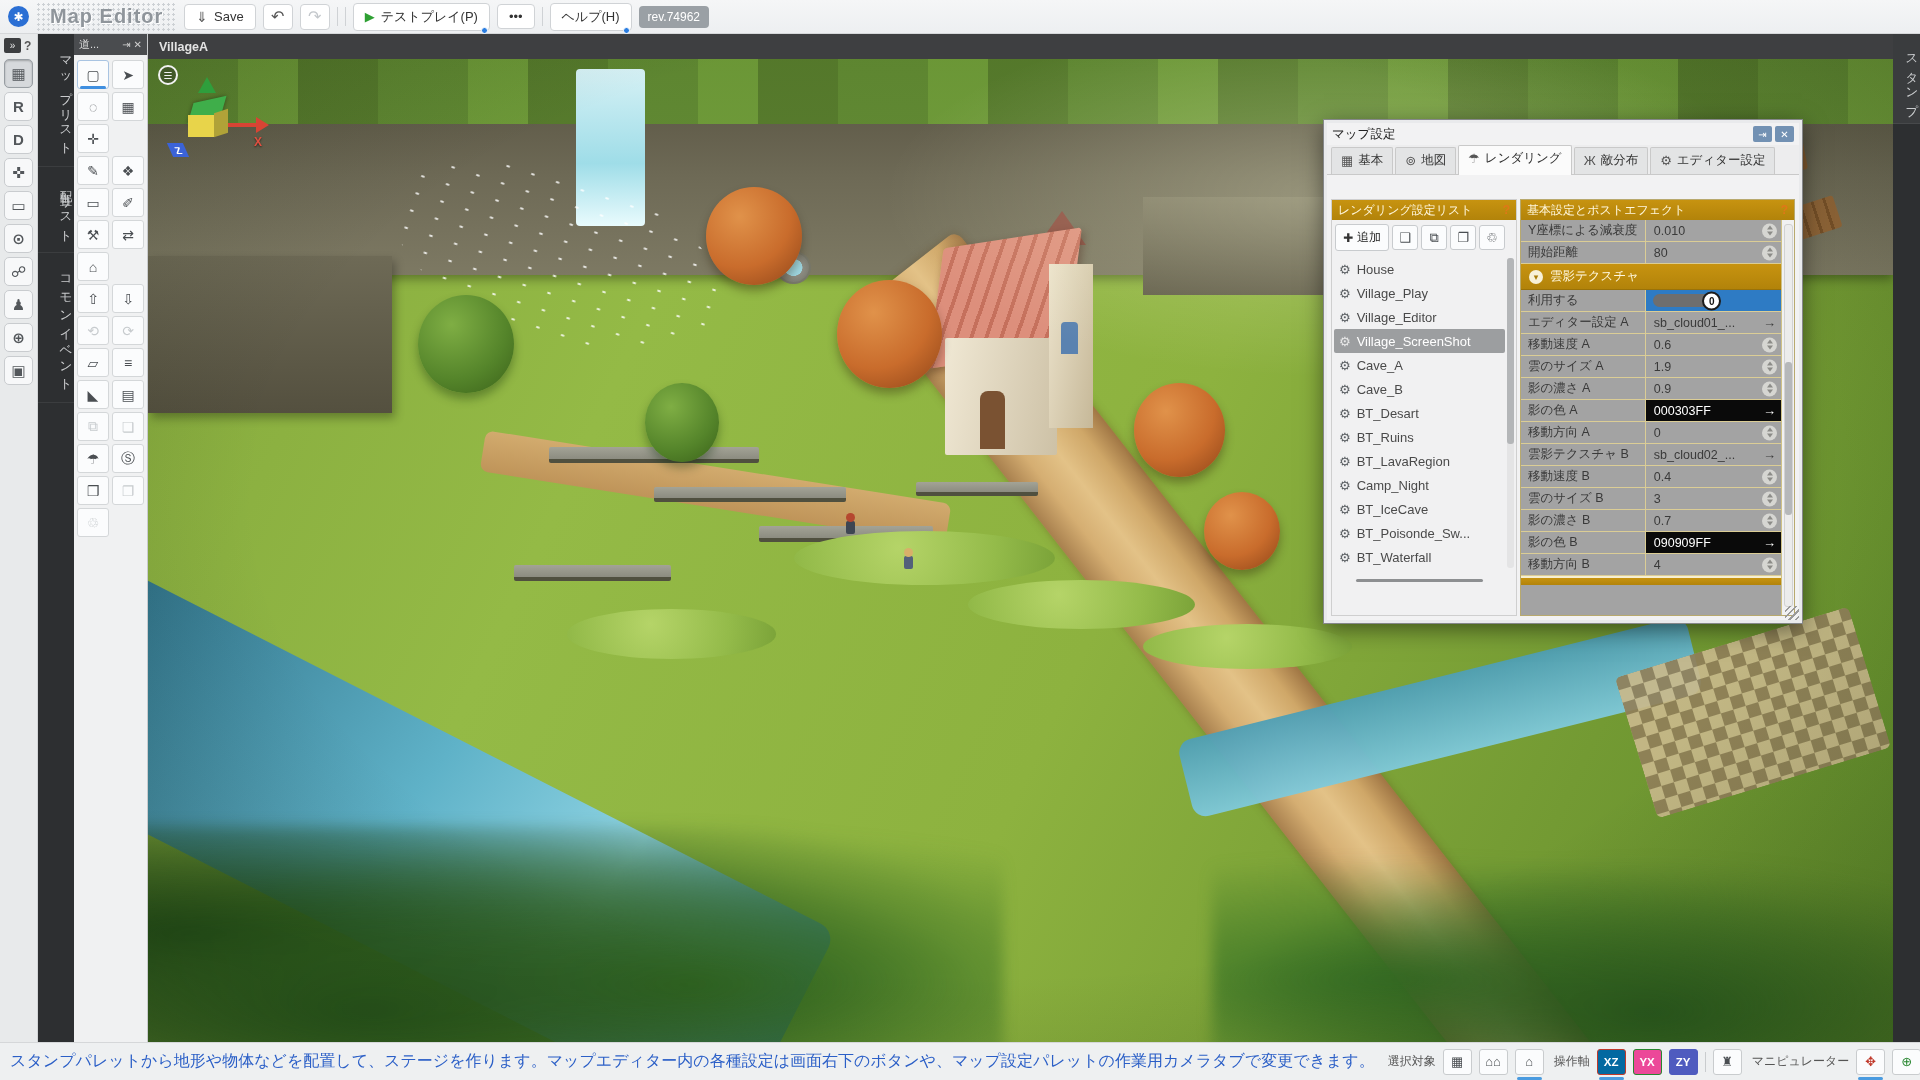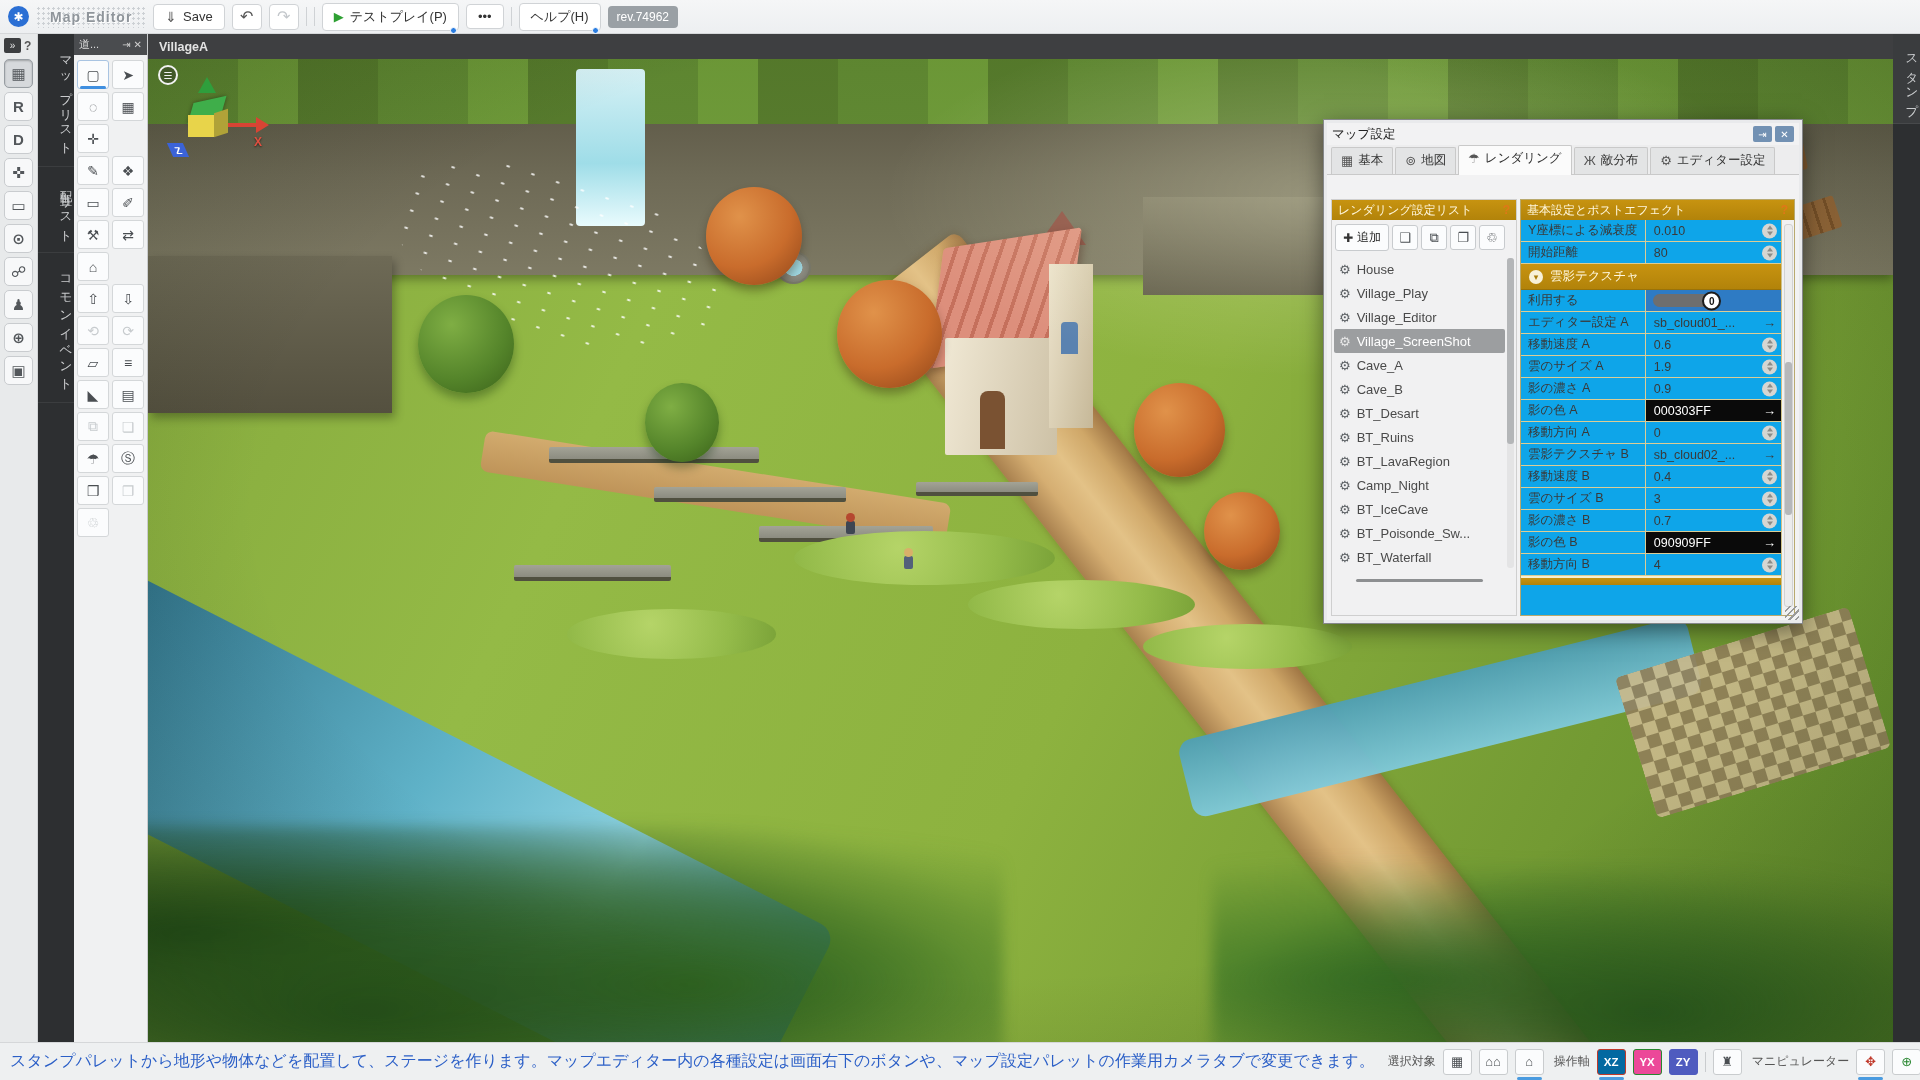--- a/index.html
+++ b/index.html
@@ -4,21 +4,21 @@
 <style>
   * { box-sizing: border-box; margin: 0; padding: 0; }
   html,body { width:1920px; height:1080px; overflow:hidden; font-family:"Liberation Sans","DejaVu Sans",sans-serif; background:#ececec; }
   #root { position:relative; width:1920px; height:1080px; }
 
   
   #menubar { position:absolute; top:0; left:0; right:0; height:34px; background:linear-gradient(#f5f6f7,#edeff1);
     border-bottom:1px solid #d6d8da; display:flex; align-items:center; gap:7px; padding:0 8px; z-index:50; }
   .app-icon { width:21px; height:21px; border-radius:50%; background:#2b6fd4; color:#fff; font-size:12px;
     display:flex; align-items:center; justify-content:center; flex:0 0 auto; }
-  .logo { font-size:14px; font-weight:bold; color:#8f959b; letter-spacing:1px; padding:3px 14px;
+  .logo { font-size:20px; font-weight:bold; color:#8f959b; letter-spacing:1px; padding:3px 14px;
     background-image:radial-gradient(#ccd0d4 1px, transparent 1.2px); background-size:5px 5px; text-shadow:1px 1px 0 #fff; }
   .mbtn { position:relative; background:#fff; border:1px solid #d0d3d6; border-radius:4px; padding:4px 11px;
     font-size:13px; color:#333; display:flex; align-items:center; gap:6px; white-space:nowrap; }
   .mdot { position:absolute; right:1px; bottom:-4px; width:7px; height:7px; border-radius:50%; background:#2a7de1; border:1px solid #fff; }
   .tool-glyph { color:#555; font-size:14px; }
   .undo-btn,.redo-btn { background:#fff; border:1px solid #d0d3d6; border-radius:4px; width:30px; height:26px;
     display:flex; align-items:center; justify-content:center; font-size:16px; color:#555; }
   .redo-btn { color:#c3c7cb; }
   .msep { width:1px; height:19px; background:#cfd2d5; }
   .play-glyph { color:#2ea033; font-size:13px; }
@@ -175,21 +175,21 @@
   .list-items { flex:1; position:relative; padding:2px 11px 2px 2px; }
   .list-item { display:flex; align-items:center; gap:6px; height:24px; padding:0 5px; font-size:13px; color:#4a4a4a; border-radius:2px; }
   .list-item .gear { color:#5c6064; font-size:13px; }
   .list-item.selected { background:#9c9ea0; color:#fff; }
   .list-item.selected .gear { color:#e8e8e8; }
   .list-scroll { position:absolute; right:2px; top:3px; height:310px; width:7px; background:#e4e4e5; border-radius:3px; }
   .list-scroll .thumb { position:absolute; left:0; right:0; top:0; height:60%; background:#b4b6b8; border-radius:3px; }
   .list-splitter { height:3px; background:#8d8f91; border-radius:2px; margin:10px 22px 6px; }
 
   .props-col { flex:1; position:relative; background:#f1f1f2; border:1px solid #b8a96e; }
-  .prop-area { position:absolute; left:0; top:20px; right:12px; bottom:0; background:#0ea5e9; border-right:1px solid #cfc185; }
+  .prop-area { position:absolute; left:0; top:20px; right:12px; bottom:0; background:#a3a3a3; border-right:1px solid #cfc185; }
   .prop-row { height:22px; display:flex; border-bottom:1px solid #dbcd95; font-size:12.5px; color:#3a3a3a; }
   .prop-label { width:48%; padding:0 7px; display:flex; align-items:center; border-right:1px solid #dbcd95; white-space:nowrap; overflow:hidden; }
   .prop-value { flex:1; position:relative; display:flex; align-items:center; padding:0 24px 0 8px; white-space:nowrap; }
   .spin { position:absolute; right:4px; top:50%; transform:translateY(-50%); width:15px; height:15px; border-radius:50%;
     background:#d6d6d2; display:flex; flex-direction:column; align-items:center; justify-content:center; gap:2px; }
   .spin::before { content:""; border-left:3.5px solid transparent; border-right:3.5px solid transparent; border-bottom:4px solid #8c8c88; }
   .spin::after  { content:""; border-left:3.5px solid transparent; border-right:3.5px solid transparent; border-top:4px solid #8c8c88; }
   .varrow { position:absolute; right:5px; font-size:13px; color:#3a3a3a; font-weight:bold; }
   .prop-value.black { background:#0a0a0a; color:#fff; }
   .prop-value.black .varrow { color:#fff; }

